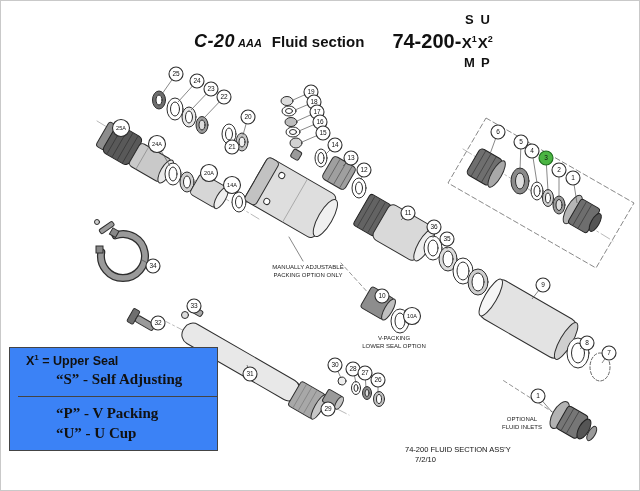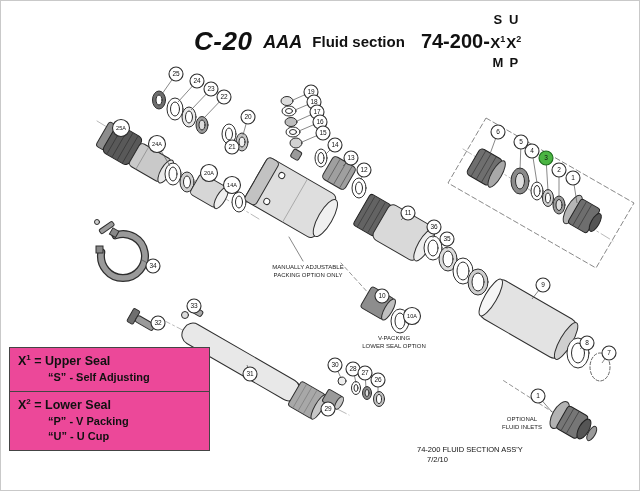--- a/index.html
+++ b/index.html
@@ -6,23 +6,23 @@
   body{
     width:640px;height:491px;
     background:#fff;
     font-family:"Liberation Sans",sans-serif;
     position:relative;overflow:hidden;
   }
   .page{position:absolute;inset:0;border:1px solid #c9c9c9;background:#fff;}
 
   
   .title{position:absolute;top:12px;left:193px;display:flex;align-items:center;color:#111;}
-  .t-model{font-style:italic;font-weight:bold;font-size:26px;letter-spacing:0.5px;}
-  .t-series{font-style:italic;font-weight:bold;font-size:18px;margin:3px 10px 0 11px;text-align:center;}
-  .t-product{font-weight:bold;font-size:15px;margin-right:16px;}
+  .t-model{font-style:italic;font-weight:bold;font-size:18px;letter-spacing:0.5px;}
+  .t-series{font-style:italic;font-weight:bold;font-size:11px;margin:3px 10px 0 3px;text-align:center;}
+  .t-product{font-weight:bold;font-size:15px;margin-right:28px;}
   .t-pn{font-weight:bold;font-size:20px;}
   .xcol{display:flex;flex-direction:column;align-items:center;row-gap:6px;width:16px;font-weight:bold;}
   .xc-letter{font-size:13px;line-height:13px;}
   .xc-main{font-size:15px;line-height:15px;}
   .xc-main sup{font-size:9px;}
 
   
   svg.diagram{position:absolute;left:0;top:0;}
   .cline{stroke:#9b9b9b;stroke-width:0.7;stroke-dasharray:10 3 2 3;fill:none;}
   .leader{stroke:#555;stroke-width:0.7;}
@@ -31,26 +31,26 @@
   .boundary{fill:none;stroke:#7a7a7a;stroke-width:0.9;stroke-dasharray:5 3;}
   .dash{stroke:#7a7a7a;stroke-width:0.8;stroke-dasharray:4 3;fill:none;}
 
   
   .note{position:absolute;font-size:6px;line-height:7.5px;color:#222;text-align:center;
         transform:translateX(-50%);white-space:nowrap;}
   .note-left{position:absolute;font-size:7.5px;line-height:10px;color:#111;white-space:nowrap;}
   .note-left .second{padding-left:10px;}
 
   
-  .legend{position:absolute;left:8px;top:346px;width:199px;border:1.6px solid #444;background:#ec4899;}
+  .legend{position:absolute;left:8px;top:346px;width:199px;border:1.6px solid #444;background:#3b82f6;padding-left:8px;}
   .legend-section{padding:5px 8px 8px;}
   .legend-section + .legend-section{border-top:1.6px solid #444;}
   .legend-heading{font-weight:bold;font-size:12.5px;color:#111;}
   .legend-heading sup{font-size:8px;}
-  .legend-option{font-weight:bold;font-size:11px;color:#111;padding-left:30px;margin-top:3px;}
+  .legend-option{font-weight:bold;font-size:15px;color:#111;padding-left:30px;margin-top:3px;font-family:Liberation Serif, serif;}
 </style>
 </head>
 <body>
 
 <div class="page">
 
   <header class="title">
     <span class="t-model">C-20</span>
     <span class="t-series">AAA</span>
     <span class="t-product">Fluid section</span>
@@ -499,30 +499,29 @@
     <div>PACKING OPTION ONLY</div>
   </div>
   <div class="note" style="left:393px;top:334px">
     <div>V-PACKING</div>
     <div>LOWER SEAL OPTION</div>
   </div>
   <div class="note" style="left:521px;top:415px">
     <div>OPTIONAL</div>
     <div>FLUID INLETS</div>
   </div>
-  <div class="note-left" style="left:416px;top:444px">
+  <div class="note-left" style="left:404px;top:444px">
     <div>74-200 FLUID SECTION ASS'Y</div>
     <div class="second">7/2/10</div>
   </div>
 
   <div class="legend">
     <div class="legend-section">
       <div class="legend-heading"><span>X</span><sup>1</sup><span> = Upper Seal</span></div>
       <div class="legend-option">“S” - Self Adjusting</div>
     </div>
     <div class="legend-section">
-      <div class="legend-heading"><span>X</span><sup>2</sup><span> = Lower Seal</span></div>
       <div class="legend-option">“P” - V Packing</div>
       <div class="legend-option">“U” - U Cup</div>
     </div>
   </div>
 
 </div>
 
 </body></html>

